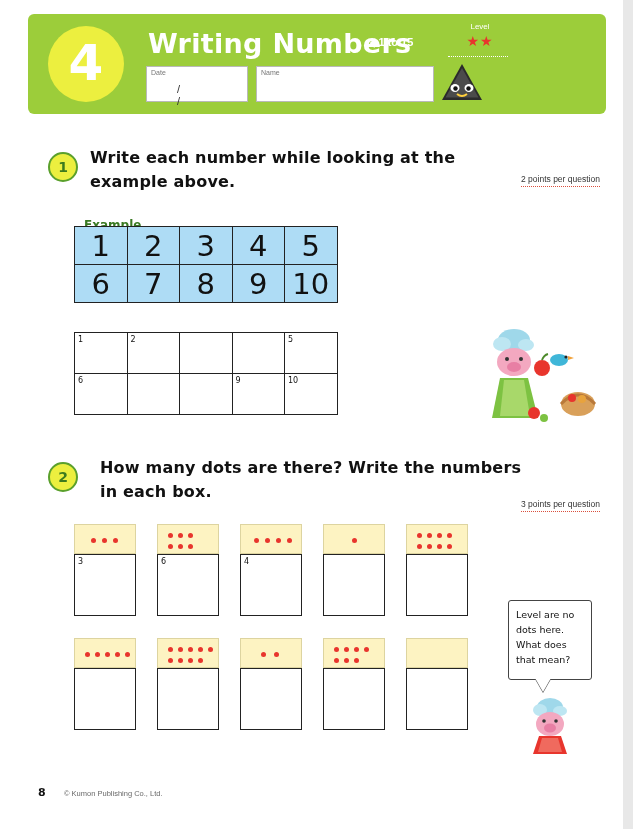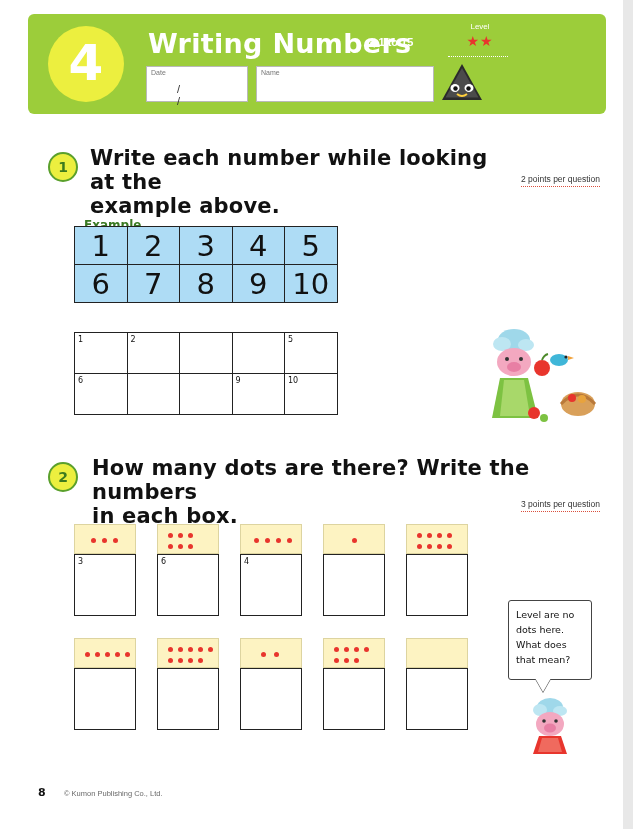--- a/index.html
+++ b/index.html
@@ -97,21 +97,21 @@
   
   .q-circle{
     position:absolute;width:26px;height:26px;border-radius:50%;
     background:#ecef3f;border:2px solid #5aa02c;
     display:flex;align-items:center;justify-content:center;
     font-size:14px;font-weight:bold;color:#3c7a1e;
     font-family:"DejaVu Sans", sans-serif;
   }
   .q-text{
     position:absolute;
-    font-size:21px;font-weight:bold;color:#111;
+    font-size:16px;font-weight:bold;color:#111;
     line-height:24px;
     font-family:"DejaVu Sans", sans-serif;
     letter-spacing:0.2px;
   }
   .points{
     position:absolute;
     font-size:8.5px;color:#333;
     padding-bottom:2px;
     border-bottom:1px dotted #d94f3d;
   }
@@ -341,21 +341,21 @@
     <path d="M101 86 q17 -18 34 0" stroke="#b9793a" stroke-width="3" fill="none"></path>
     <circle cx="112" cy="80" r="4" fill="#e8352d"></circle>
     <circle cx="122" cy="81" r="4" fill="#e8a33d"></circle>
     <circle cx="74" cy="95" r="6" fill="#e8352d"></circle>
     <circle cx="84" cy="100" r="4" fill="#7dc242"></circle>
   </svg>
 
   <div class="q-circle" style="left:48px;top:462px;">
     <span>2</span>
   </div>
-  <div class="q-text" style="left:92px;top:456px;width:440px;">
+  <div class="q-text" style="left:100px;top:456px;width:440px;">
     <span>How many dots are there? Write the numbers</span><br>
     <span>in each box.</span>
   </div>
   <div class="points" style="left:521px;top:487px;margin-top:12px;">3 points per question</div>
 
   <div id="dot-row-1">
       <div class="dotbox" style="left: 74px; top: 524px;">
         <div class="dot-top">
           <span class="dot" style="left: 16px; top: 13px; background: rgb(232, 53, 45);"></span>
           <span class="dot" style="left: 27px; top: 13px; background: rgb(232, 53, 45);"></span>

